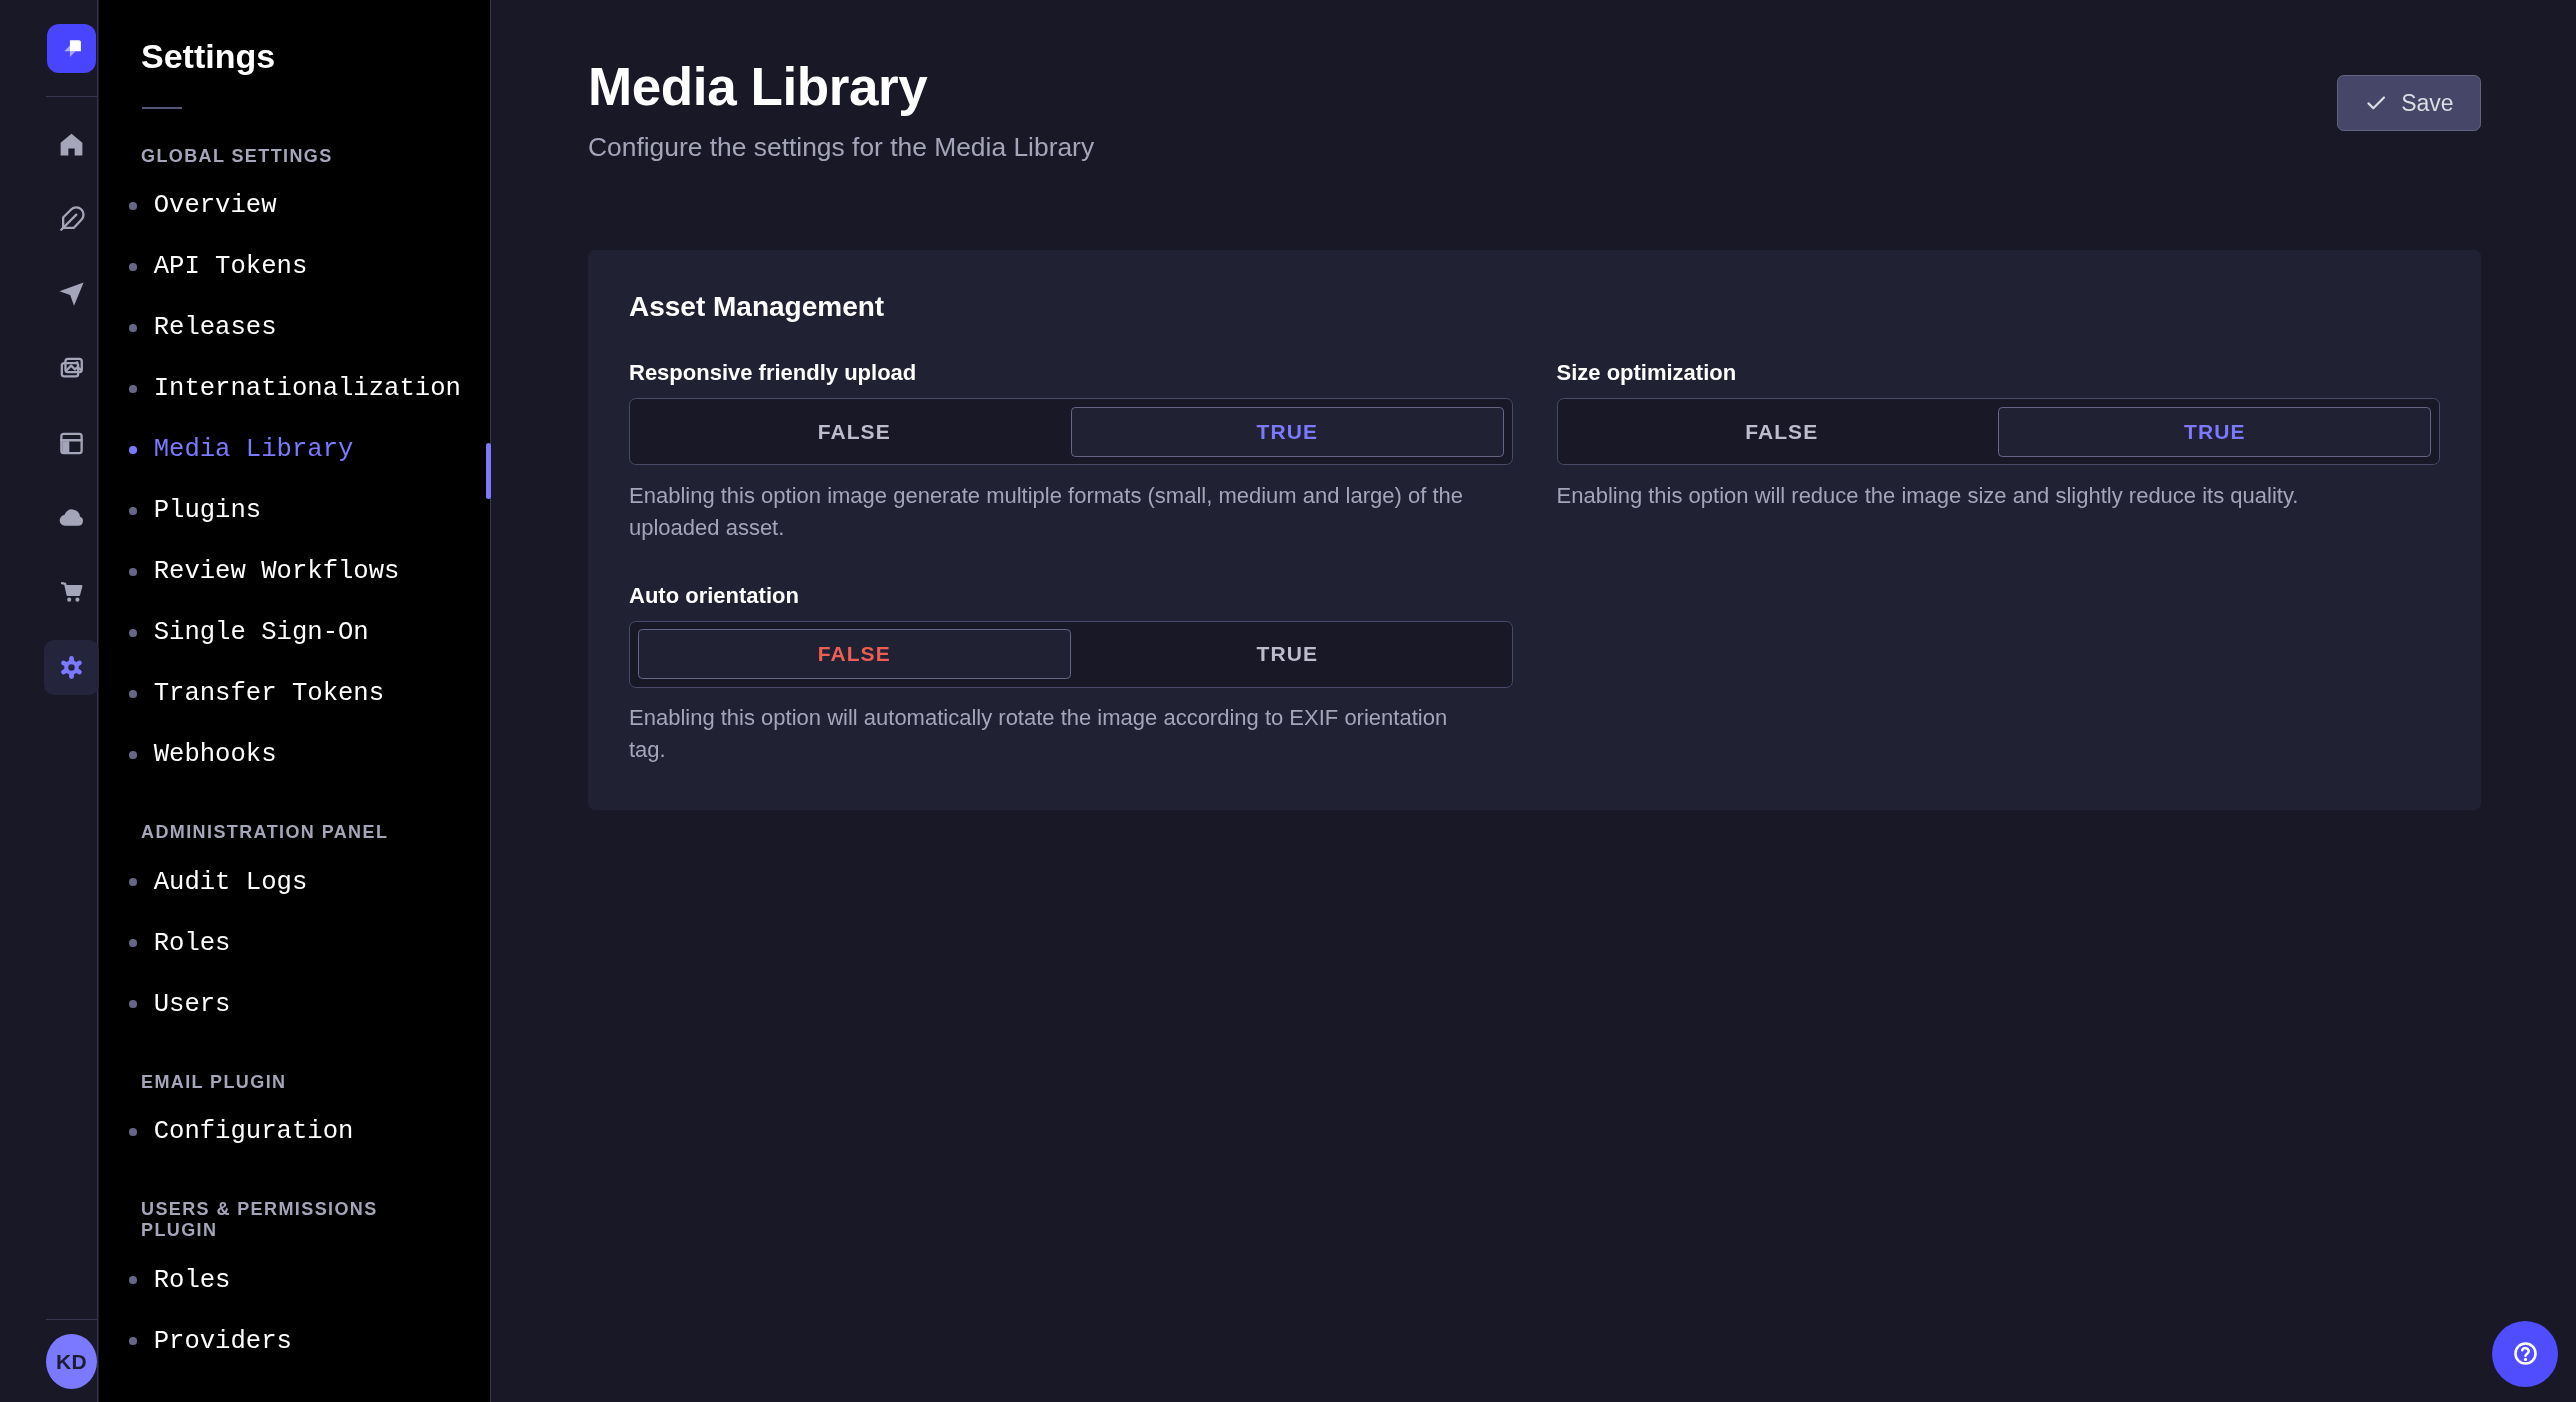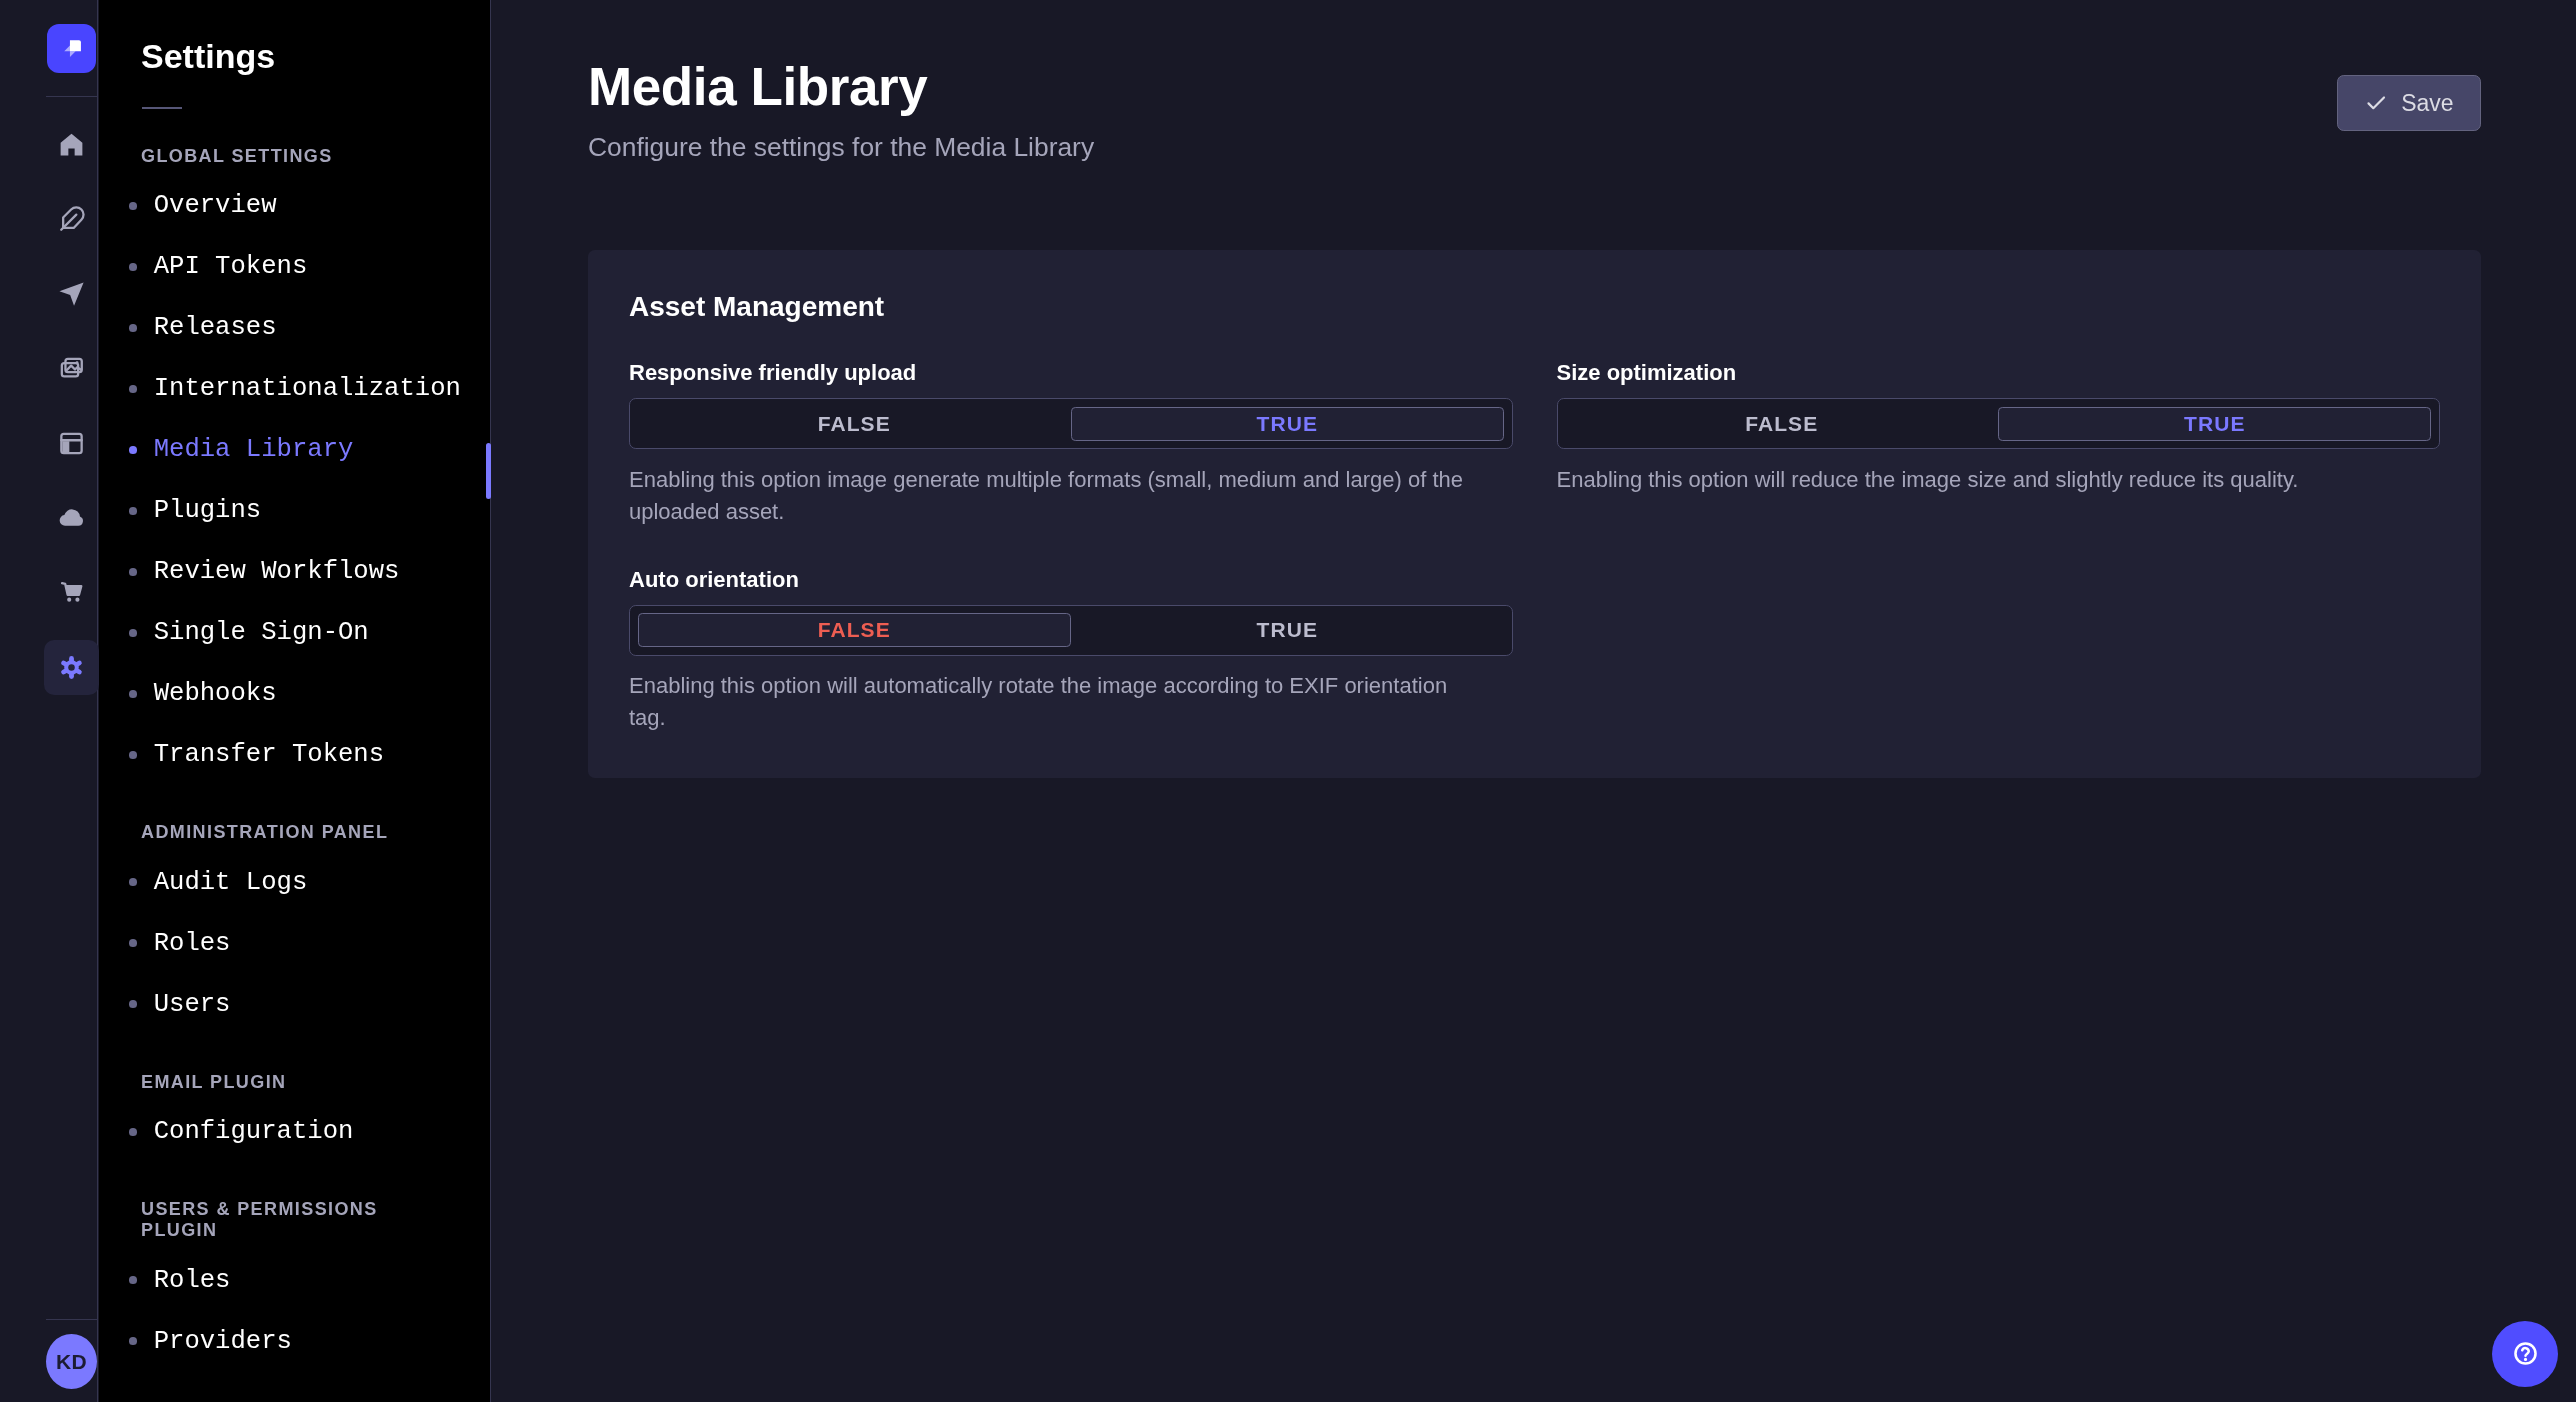--- a/index.html
+++ b/index.html
@@ -89,21 +89,21 @@
   }
   .card-title { font-size:28px; font-weight:600; color:#ffffff; }
   .field-grid {
     margin-top:37px; display:grid; grid-template-columns:1fr 1fr;
     column-gap:44px; row-gap:39px;
   }
   .field.col1 { grid-column:1; }
   .field.col2 { grid-column:2; }
   .field-label { font-size:22px; font-weight:600; color:#ffffff; }
   .toggle {
-    margin-top:12px; height:51px; background:#181826;
+    margin-top:12px; height:67px; background:#181826;
     border:0.9px solid #4a4a6a; border-radius:6.8px;
     display:flex; align-items:stretch; padding:7.7px; gap:0;
   }
   .seg {
     flex:1 1 0; display:flex; align-items:center; justify-content:center;
     font-size:21px; font-weight:700; letter-spacing:1.1px;
     color:#bcbcce; border:0.9px solid transparent; border-radius:4.3px; cursor:pointer;
     background:transparent; font-family:inherit;
   }
   .seg.active { background:#212134; border-color:#666687; }
@@ -229,25 +229,25 @@
     <li class="nav-item">
         <span class="bullet"></span>
         <span>Review Workflows</span>
       </li>
     <li class="nav-item">
         <span class="bullet"></span>
         <span>Single Sign-On</span>
       </li>
     <li class="nav-item">
         <span class="bullet"></span>
+        <span>Transfer Tokens</span>
+      </li>
+    <li class="nav-item">
+        <span class="bullet"></span>
         <span>Webhooks</span>
-      </li>
-    <li class="nav-item">
-        <span class="bullet"></span>
-        <span>Transfer Tokens</span>
       </li>
   </ul>
 
   <div class="section-label">ADMINISTRATION PANEL</div>
   <ul class="nav-list">
     <li class="nav-item">
         <span class="bullet"></span>
         <span>Audit Logs</span>
       </li>
     <li class="nav-item">

